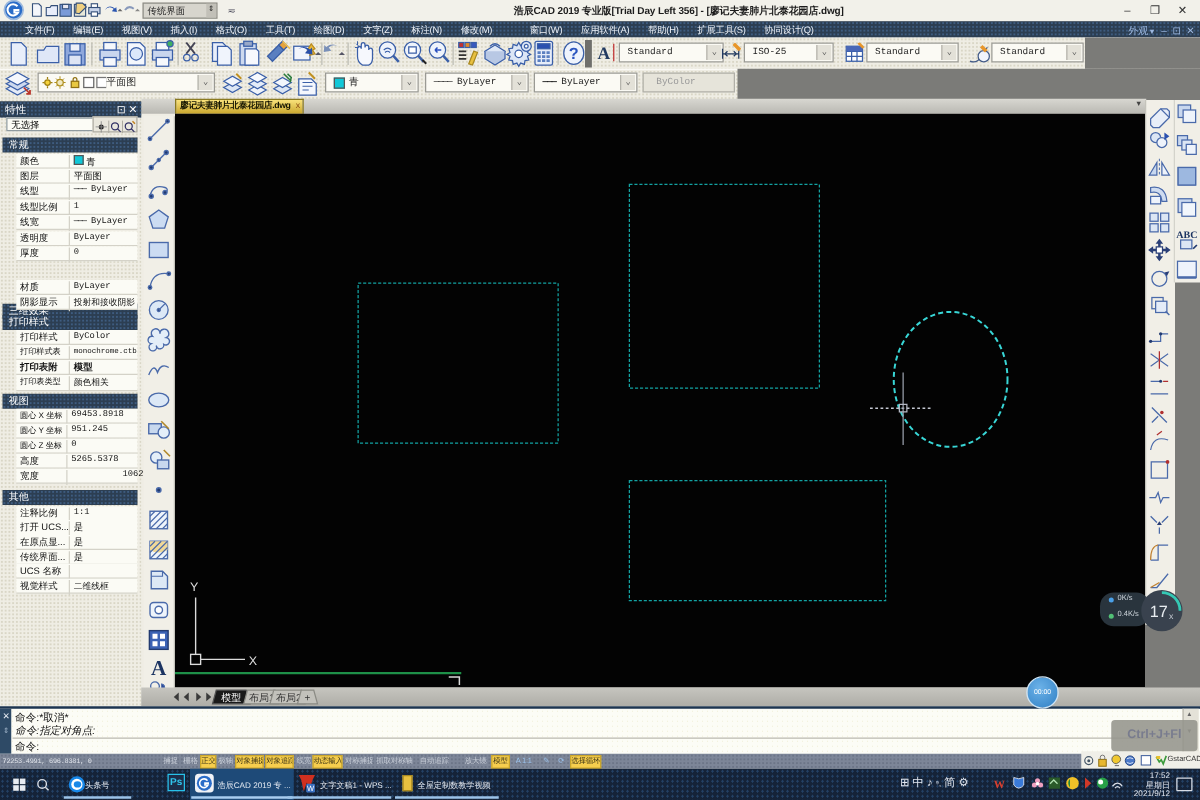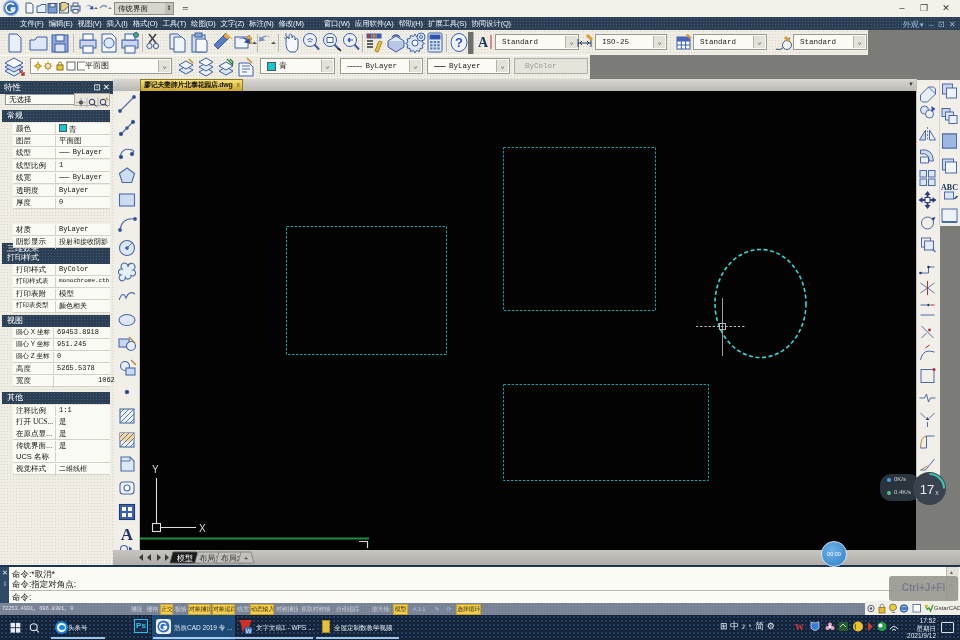--- a/index.html
+++ b/index.html
@@ -21,21 +21,21 @@
   #menubar{left:0;top:17px;width:960px;height:13px;}
 
   
   #row2{left:0;top:30px;width:960px;height:25px;}
   #row3{left:0;top:55px;width:960px;height:25px;border-top:1px solid #fbfaf6;}
   .graypatch{background:#7b7b78;}
   .combo{position:absolute;height:16px;background:#fbfaf4;border:1px solid #9a9a94;font-size:7.5px;color:#222;
          font-family:"Liberation Mono",monospace;line-height:15px;padding-left:6px;box-sizing:border-box;}
   .combo .arr{position:absolute;right:1px;top:1px;bottom:1px;width:11px;background:#e3e1d8;border-left:1px solid #b5b4ac;
          color:#555;font-size:7px;text-align:center;line-height:13px;}
-  .mbit{color:#eef2f8;font-size:7.5px;white-space:nowrap;margin-right:5px;letter-spacing:-0.2px;}
+  .mbit{color:#eef2f8;font-size:7.5px;white-space:nowrap;margin-right:15px;letter-spacing:-0.2px;}
 
   
   #tabbar{left:113px;top:79px;width:804px;height:12px;background:linear-gradient(#d8d7d1,#b9b8b2);}
   #dwgtab{left:140px;top:79px;width:103px;height:12px;background:linear-gradient(#f9e27a,#c9a62d);
           border:1px solid #8a7a20;border-bottom:none;box-sizing:border-box;
           font-size:7px;font-weight:bold;color:#141400;line-height:10px;padding-left:3px;white-space:nowrap;letter-spacing:-0.3px;}
 
   
   #panel{left:0;top:79px;width:113px;height:486px;}
   #panel-head{left:0;top:81px;width:113px;height:13px;color:#fff;font-size:8.5px;line-height:13px;padding-left:4px;box-sizing:border-box;}
@@ -71,20 +71,21 @@
 
   
   #taskbar{left:0;top:615px;width:960px;height:25px;}
   .tbtext{position:absolute;color:#e4eaf2;font-size:6.5px;white-space:nowrap;}
 </style>
 </head>
 <body>
 <div id="app">
 
   <div id="titlebar" class="abs"></div>
+  <div id="title-text" class="abs">浩辰CAD 2019 专业版[Trial Day Left 356] - [廖记夫妻肺片北泰花园店.dwg]</div>
   <div class="abs winbtn" style="left:897px;">–</div>
   <div class="abs winbtn" style="left:919px;">❐</div>
   <div class="abs winbtn" style="left:941px;">✕</div>
 
   <svg class="abs" style="left:0;top:0;" width="200" height="17" viewBox="0 0 200 17">
     <circle cx="11" cy="8" r="7.5" fill="#2a6cc8"></circle>
     <circle cx="11" cy="8" r="7.5" fill="none" stroke="#9db9dd" stroke-width="1.4"></circle>
     <path d="M14 5 A4.5 4.5 0 1 0 14.5 10 L11.5 10 L11.5 8 L15.5 8" fill="none" stroke="#fff" stroke-width="1.6"></path>
     <g stroke="#35507a" fill="#f4f6fb" stroke-width="0.9">
       <path d="M26 3 h5 l2 2 v8 h-7 z"></path>
@@ -363,21 +364,21 @@
       </div>
     <div class="sechead dotdark" style="top:251.5px;">打印样式</div>
     <div class="prow" style="top:263.8px;">
         <span class="lab">打印样式</span>
         <span class="val mono">ByColor</span>
       </div>
     <div class="prow" style="top:276px;">
         <span class="lab" style="font-size:6.5px;">打印样式表</span>
         <span class="val mono" style="font-size:6px;">monochrome.ctb</span>
       </div>
-    <div class="prow" style="top:288.2px;">
+    <div class="prow" style="top:288.2px;font-weight:bold;">
         <span class="lab">打印表附</span>
         <span class="val">模型</span>
       </div>
     <div class="prow" style="top:300.4px;">
         <span class="lab" style="font-size:6.5px;">打印表类型</span>
         <span class="val" style="font-size:7px;">颜色相关</span>
       </div>
     <div class="sechead dotdark" style="top:315px;">视图</div>
     <div class="prow" style="top:327.3px;">
         <span class="lab" style="font-size:6.5px;">圆心 X 坐标</span>
@@ -397,21 +398,21 @@
       </div>
     <div class="prow" style="top:374.9px;">
         <span class="lab">宽度</span>
         <span class="val mono" style="left:40px;padding-left:44px;">10626.8126</span>
       </div>
     <div class="sechead dotdark" style="top:392px;">其他</div>
     <div class="prow" style="top:404.8px;">
         <span class="lab">注释比例</span>
         <span class="val mono">1:1</span>
       </div>
-    <div class="prow" style="top:416.4px;font-family:Liberation Serif, serif;">
+    <div class="prow" style="top:416.4px;">
         <span class="lab">打开 UCS...</span>
         <span class="val">是</span>
       </div>
     <div class="prow" style="top:428px;">
         <span class="lab">在原点显...</span>
         <span class="val">是</span>
       </div>
     <div class="prow" style="top:439.6px;">
         <span class="lab">传统界面...</span>
         <span class="val">是</span>
@@ -684,21 +685,21 @@
   </svg>
 
   <div class="abs" style="left:821px;top:541px;width:26px;height:26px;border-radius:50%;background:radial-gradient(circle at 40% 35%,#6cb2e8,#2f7fc4);border:1.5px solid #cfe4f4;box-sizing:border-box;z-index:30;"></div>
   <div class="abs" style="left:821px;top:551px;width:26px;text-align:center;font-size:5.5px;color:#fff;z-index:31;">00:00</div>
 
   <div id="cmd" class="abs dotwhite"></div>
   <div id="cmdstrip" class="abs"></div>
   <div class="abs" style="left:1.5px;top:569px;width:7px;font-size:7px;color:#e8edf4;text-align:center;">✕</div>
   <div class="abs" style="left:1.5px;top:580px;width:7px;font-size:6px;color:#9fb3c8;text-align:center;">⇕</div>
   <div class="abs cmdline" style="top:569px;">命令:*取消*</div>
-  <div class="abs cmdline" style="top:579px;">命令:指定对角点:</div>
+  <div class="abs cmdline" style="top:579px;font-style:italic;">命令:指定对角点:</div>
   <div class="abs" style="left:10px;top:590px;width:930px;height:1px;background:#b9b8b0;"></div>
   <div class="abs cmdline" style="top:592px;">命令:</div>
 
   <div class="abs" style="left:946px;top:567px;width:12px;height:36px;background:#e4e2d8;border-left:1px solid #b8b6ac;"></div>
   <div class="abs" style="left:949px;top:569px;font-size:5px;color:#666;">▲</div>
   <div class="abs" style="left:949px;top:582px;font-size:5px;color:#666;">▼</div>
   <div class="abs" style="left:889px;top:576px;width:69px;height:25px;background:rgba(148,148,140,0.88);border-radius:3px;z-index:5;color:rgba(95,100,135,0.6);font-size:10px;line-height:24px;text-align:center;font-weight:bold;">Ctrl+J+Fl</div>
 
   <div id="status" class="abs dotstatus"></div>
   <div class="abs" style="left:2px;top:605px;font-size:5.5px;letter-spacing:-0.2px;color:#dfe3ea;font-family:'Liberation Mono',monospace;">72253.4991, 696.8381, 0</div>

